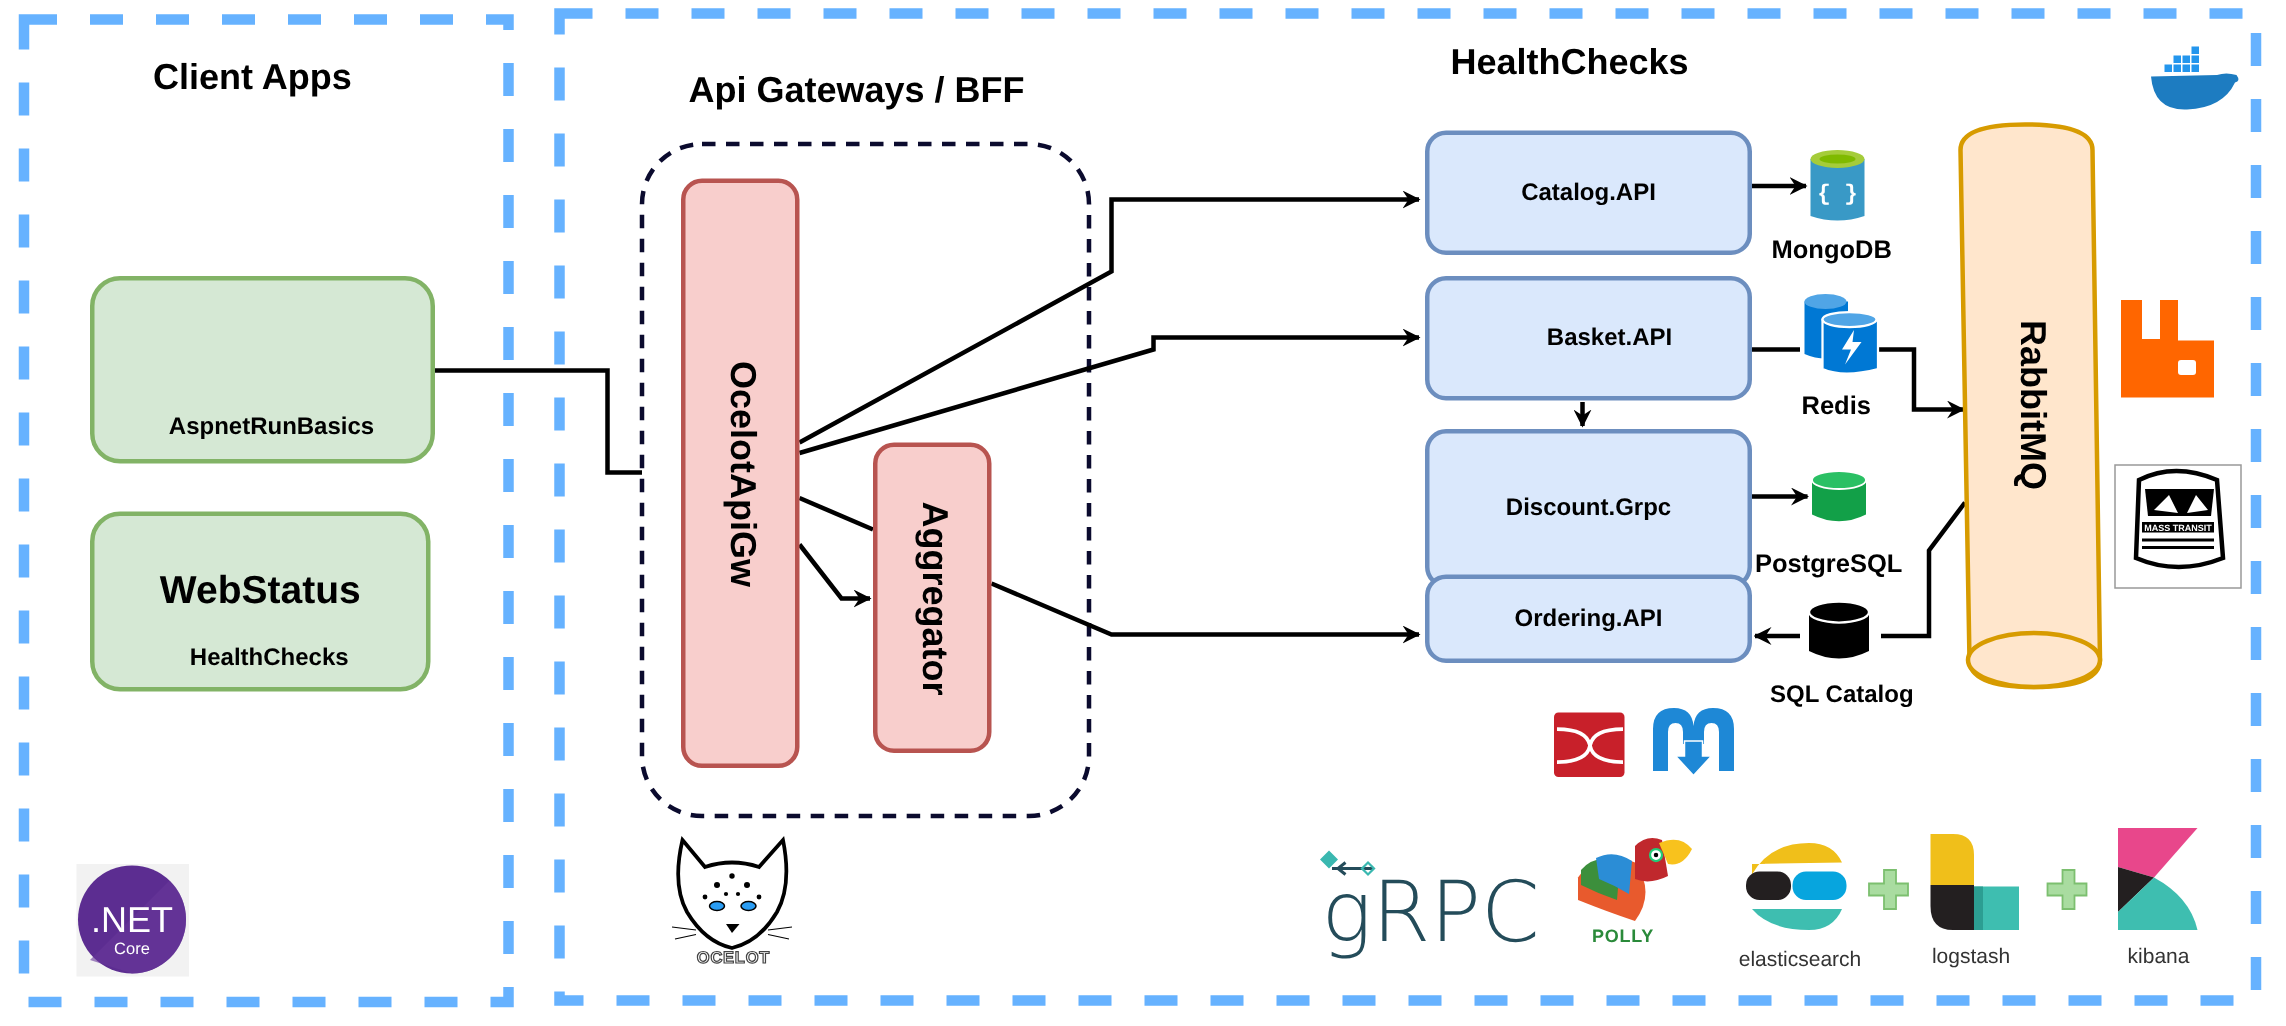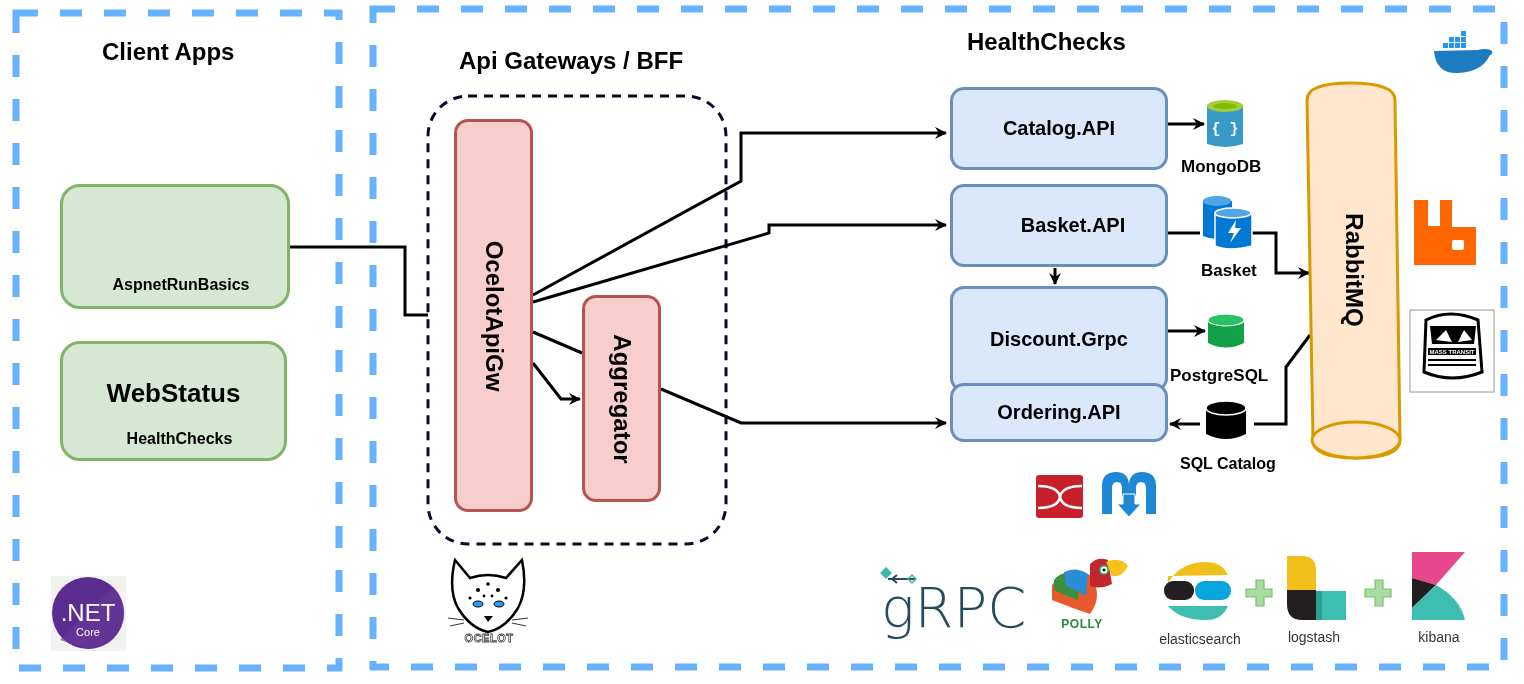--- a/index.html
+++ b/index.html
@@ -10,21 +10,21 @@
   .client-box { position:absolute; background:#d5e8d4; border:3px solid #82b366; border-radius:20px;
                 box-sizing:border-box; text-align:center; }
   .client-box .t { font-weight:bold; font-size:26px; position:absolute; left:0; right:0; }
   .client-box .s { font-weight:bold; font-size:16px; position:absolute; left:12px; right:0; }
   .gw-box { position:absolute; background:#f8cecc; border:3px solid #b85450; border-radius:14px;
             box-sizing:border-box; }
   .vtext { position:absolute; left:50%; top:50%; transform:translate(-50%,-50%) rotate(90deg);
            font-weight:bold; white-space:nowrap; }
   .svc-box { position:absolute; background:#dae8fc; border:3px solid #6c8ebf; border-radius:14px;
              box-sizing:border-box; display:flex; align-items:center; justify-content:center;
-             font-weight:bold; font-size:20px; }
+             font-weight:bold; font-size:16px; }
   .db-label { position:absolute; font-weight:bold; font-size:17px; white-space:nowrap; }
   svg { position:absolute; left:0; top:0; }
 </style>
 </head>
 <body>
 
 <svg width="1524" height="684" viewBox="0 0 1524 684">
   <defs>
     <marker id="arr" markerWidth="12" markerHeight="12" refX="11" refY="6" orient="auto" markerUnits="userSpaceOnUse">
       <path d="M0,0 L12,6 L0,12 L4,6 Z" fill="#000"></path>
@@ -223,19 +223,19 @@
   <span>Basket.API</span>
 </div>
 <div class="svc-box" style="left:950px; top:286px; width:218px; height:106px;">
   <span>Discount.Grpc</span>
 </div>
 <div class="svc-box" style="left:950px; top:383px; width:218px; height:59px;">
   <span>Ordering.API</span>
 </div>
 
 <div class="db-label" style="left:1181px; top:157px;">MongoDB</div>
-<div class="db-label" style="left:1201px; top:261px;">Basket</div>
+<div class="db-label" style="left:1201px; top:261px;">Redis</div>
 <div class="db-label" style="left:1170px; top:366px;">PostgreSQL</div>
 <div class="db-label" style="left:1180px; top:455px; font-size:16px;">SQL Catalog</div>
 
 <div class="abs" style="left:1313px; top:100px; width:82px; height:340px;">
   <div class="vtext" style="font-size:24px;">RabbitMQ</div>
 </div>
 
 </body></html>

